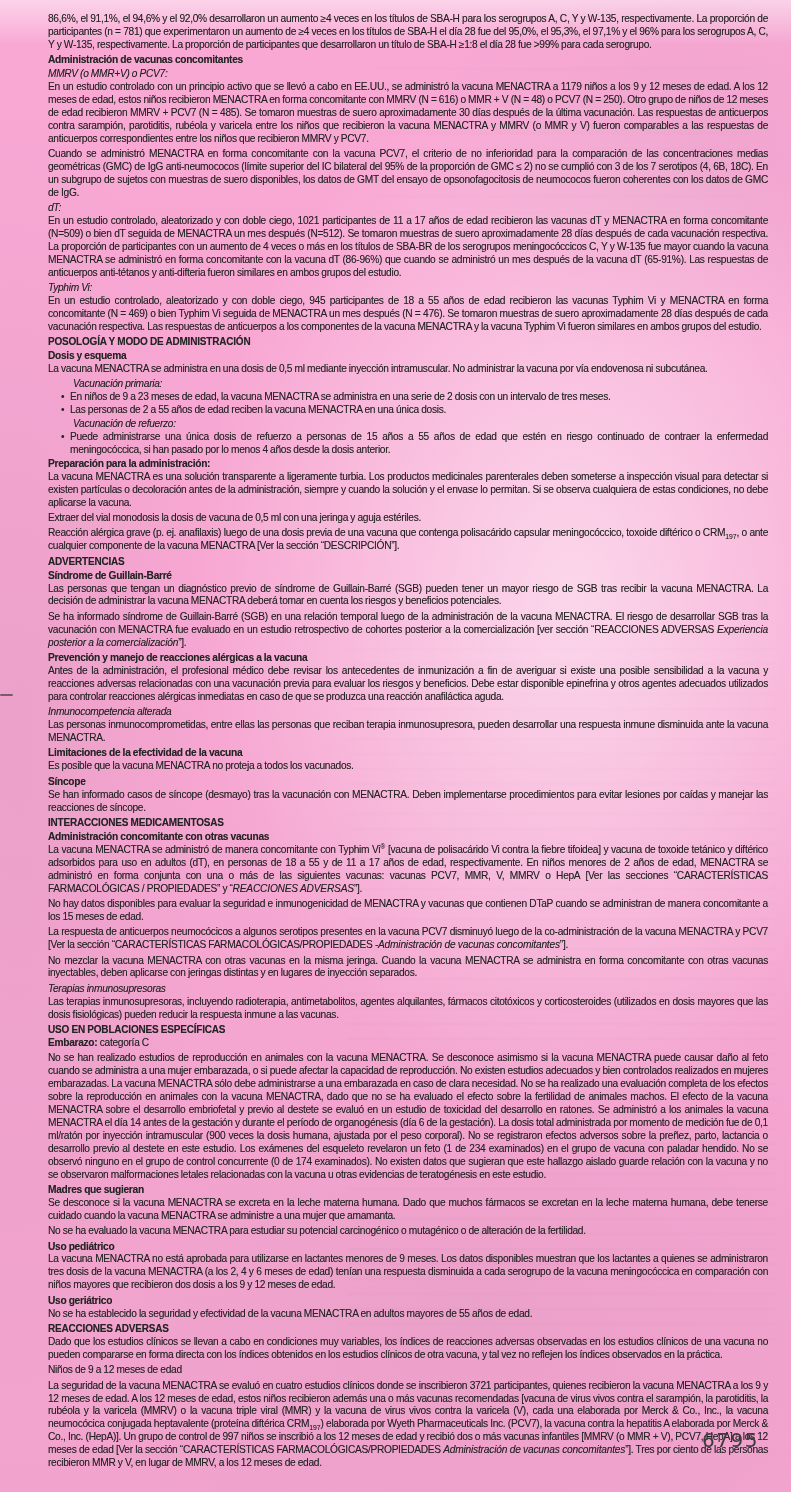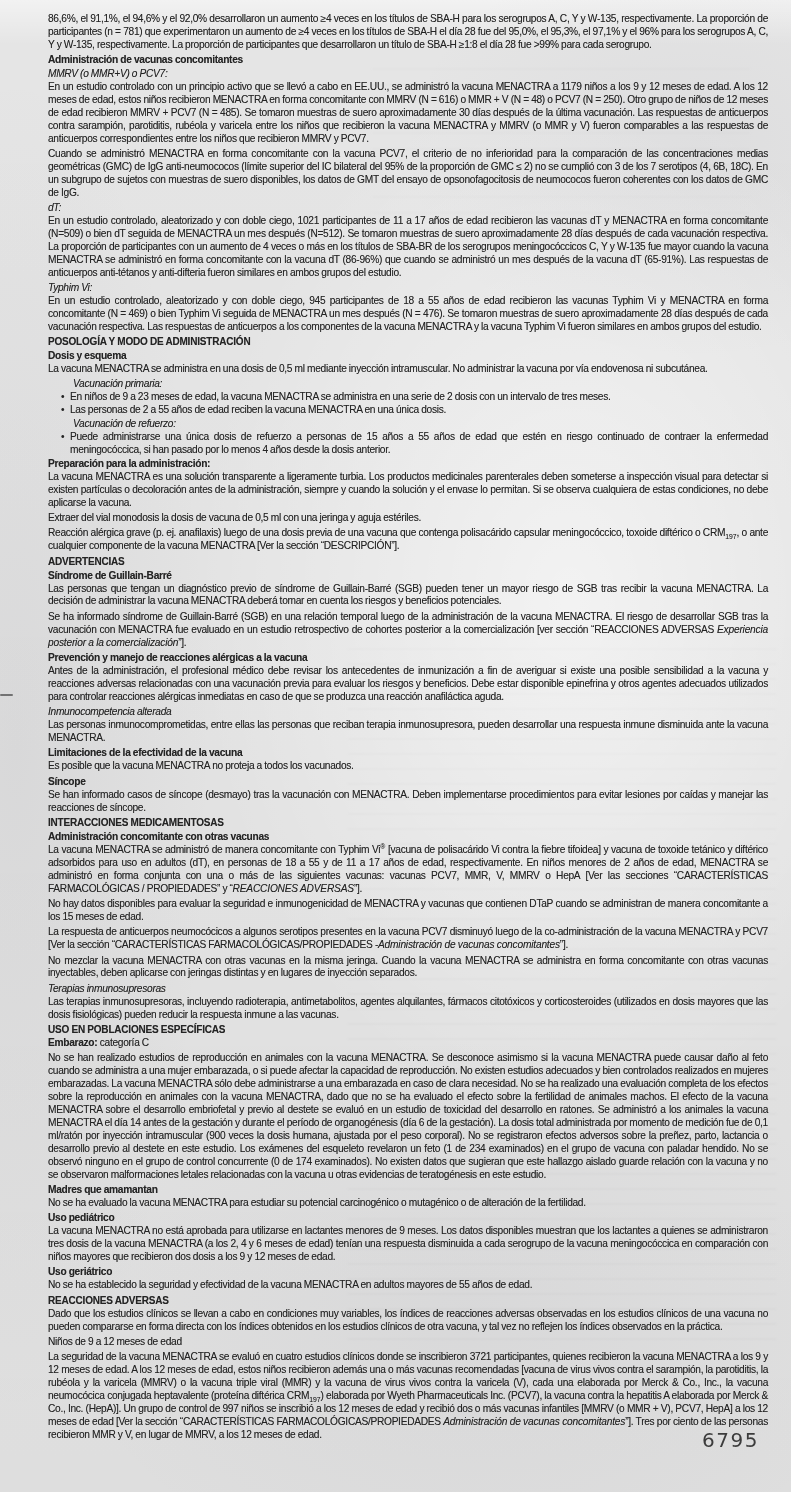--- a/index.html
+++ b/index.html
@@ -1,20 +1,20 @@
 <!DOCTYPE html>
 <html><head>
 <meta charset="utf-8">
 <style>
   html,body{margin:0;padding:0;background:#9e9e9e;}
   .page{
     position:relative;
     width:791px;height:1492px;
     margin:0 auto;
-    background:#e5e5e5;
+    background:#f9a8d4;
     overflow:hidden;
     font-family:"Liberation Sans",sans-serif;
     color:#242424;
   }
   
   .tex{
     position:absolute;inset:0;pointer-events:none;
     background:
       radial-gradient(ellipse 420px 300px at 88% 10%, rgba(120,120,135,0.07), transparent 70%),
       radial-gradient(ellipse 500px 700px at 72% 40%, rgba(255,255,255,0.55), transparent 75%),
@@ -104,21 +104,22 @@
       <div class="blk h2">Administración concomitante con otras vacunas</div>
       <div class="blk p">La vacuna MENACTRA se administró de manera concomitante con Typhim Vi<sup>®</sup> [vacuna de polisacárido Vi contra la fiebre tifoidea] y vacuna de toxoide tetánico y diftérico adsorbidos para uso en adultos (dT), en personas de 18 a 55 y de 11 a 17 años de edad, respectivamente. En niños menores de 2 años de edad, MENACTRA se administró en forma conjunta con una o más de las siguientes vacunas: vacunas PCV7, MMR, V, MMRV o HepA [Ver las secciones “CARACTERÍSTICAS FARMACOLÓGICAS / PROPIEDADES” y “<i>REACCIONES ADVERSAS</i>”].</div>
       <div class="blk p">No hay datos disponibles para evaluar la seguridad e inmunogenicidad de MENACTRA y vacunas que contienen DTaP cuando se administran de manera concomitante a los 15 meses de edad.</div>
       <div class="blk p">La respuesta de anticuerpos neumocócicos a algunos serotipos presentes en la vacuna PCV7 disminuyó luego de la co-administración de la vacuna MENACTRA y PCV7 [Ver la sección “CARACTERÍSTICAS FARMACOLÓGICAS/PROPIEDADES -<i>Administración de vacunas concomitantes</i>”].</div>
       <div class="blk p">No mezclar la vacuna MENACTRA con otras vacunas en la misma jeringa. Cuando la vacuna MENACTRA se administra en forma concomitante con otras vacunas inyectables, deben aplicarse con jeringas distintas y en lugares de inyección separados.</div>
       <div class="blk h3i">Terapias inmunosupresoras</div>
       <div class="blk p">Las terapias inmunosupresoras, incluyendo radioterapia, antimetabolitos, agentes alquilantes, fármacos citotóxicos y corticosteroides (utilizados en dosis mayores que las dosis fisiológicas) pueden reducir la respuesta inmune a las vacunas.</div>
       <div class="blk h1">USO EN POBLACIONES ESPECÍFICAS</div>
       <div class="blk p"><b>Embarazo:</b> categoría C</div>
       <div class="blk p">No se han realizado estudios de reproducción en animales con la vacuna MENACTRA. Se desconoce asimismo si la vacuna MENACTRA puede causar daño al feto cuando se administra a una mujer embarazada, o si puede afectar la capacidad de reproducción. No existen estudios adecuados y bien controlados realizados en mujeres embarazadas. La vacuna MENACTRA sólo debe administrarse a una embarazada en caso de clara necesidad. No se ha realizado una evaluación completa de los efectos sobre la reproducción en animales con la vacuna MENACTRA, dado que no se ha evaluado el efecto sobre la fertilidad de animales machos. El efecto de la vacuna MENACTRA sobre el desarrollo embriofetal y previo al destete se evaluó en un estudio de toxicidad del desarrollo en ratones. Se administró a los animales la vacuna MENACTRA el día 14 antes de la gestación y durante el período de organogénesis (día 6 de la gestación). La dosis total administrada por momento de medición fue de 0,1 ml/ratón por inyección intramuscular (900 veces la dosis humana, ajustada por el peso corporal). No se registraron efectos adversos sobre la preñez, parto, lactancia o desarrollo previo al destete en este estudio. Los exámenes del esqueleto revelaron un feto (1 de 234 examinados) en el grupo de vacuna con paladar hendido. No se observó ninguno en el grupo de control concurrente (0 de 174 examinados). No existen datos que sugieran que este hallazgo aislado guarde relación con la vacuna y no se observaron malformaciones letales relacionadas con la vacuna u otras evidencias de teratogénesis en este estudio.</div>
-      <div class="blk h2">Madres que amamantan</div>
+      <div class="blk h2">Madres que sugieran</div>
+      <div class="blk p">Se desconoce si la vacuna MENACTRA se excreta en la leche materna humana. Dado que muchos fármacos se excretan en la leche materna humana, debe tenerse cuidado cuando la vacuna MENACTRA se administre a una mujer que amamanta.</div>
       <div class="blk p">No se ha evaluado la vacuna MENACTRA para estudiar su potencial carcinogénico o mutagénico o de alteración de la fertilidad.</div>
       <div class="blk h2">Uso pediátrico</div>
       <div class="blk p">La vacuna MENACTRA no está aprobada para utilizarse en lactantes menores de 9 meses. Los datos disponibles muestran que los lactantes a quienes se administraron tres dosis de la vacuna MENACTRA (a los 2, 4 y 6 meses de edad) tenían una respuesta disminuida a cada serogrupo de la vacuna meningocóccica en comparación con niños mayores que recibieron dos dosis a los 9 y 12 meses de edad.</div>
       <div class="blk h2">Uso geriátrico</div>
       <div class="blk p">No se ha establecido la seguridad y efectividad de la vacuna MENACTRA en adultos mayores de 55 años de edad.</div>
       <div class="blk h1">REACCIONES ADVERSAS</div>
       <div class="blk p">Dado que los estudios clínicos se llevan a cabo en condiciones muy variables, los índices de reacciones adversas observadas en los estudios clínicos de una vacuna no pueden compararse en forma directa con los índices obtenidos en los estudios clínicos de otra vacuna, y tal vez no reflejen los índices observados en la práctica.</div>
       <div class="blk p">Niños de 9 a 12 meses de edad</div>
       <div class="blk p">La seguridad de la vacuna MENACTRA se evaluó en cuatro estudios clínicos donde se inscribieron 3721 participantes, quienes recibieron la vacuna MENACTRA a los 9 y 12 meses de edad. A los 12 meses de edad, estos niños recibieron además una o más vacunas recomendadas [vacuna de virus vivos contra el sarampión, la parotiditis, la rubéola y la varicela (MMRV) o la vacuna triple viral (MMR) y la vacuna de virus vivos contra la varicela (V), cada una elaborada por Merck &amp; Co., Inc., la vacuna neumocócica conjugada heptavalente (proteína diftérica CRM<sub>197</sub>) elaborada por Wyeth Pharmaceuticals Inc. (PCV7), la vacuna contra la hepatitis A elaborada por Merck &amp; Co., Inc. (HepA)]. Un grupo de control de 997 niños se inscribió a los 12 meses de edad y recibió dos o más vacunas infantiles [MMRV (o MMR + V), PCV7, HepA] a los 12 meses de edad [Ver la sección “CARACTERÍSTICAS FARMACOLÓGICAS/PROPIEDADES <i>Administración de vacunas concomitantes</i>”]. Tres por ciento de las personas recibieron MMR y V, en lugar de MMRV, a los 12 meses de edad.</div>
     </div>

